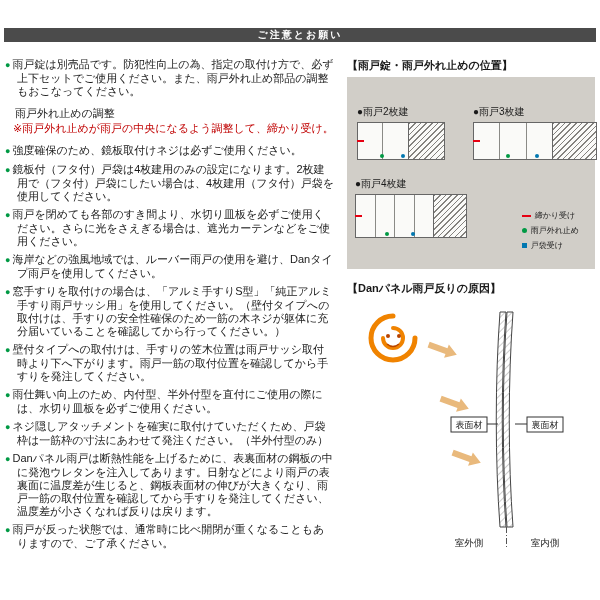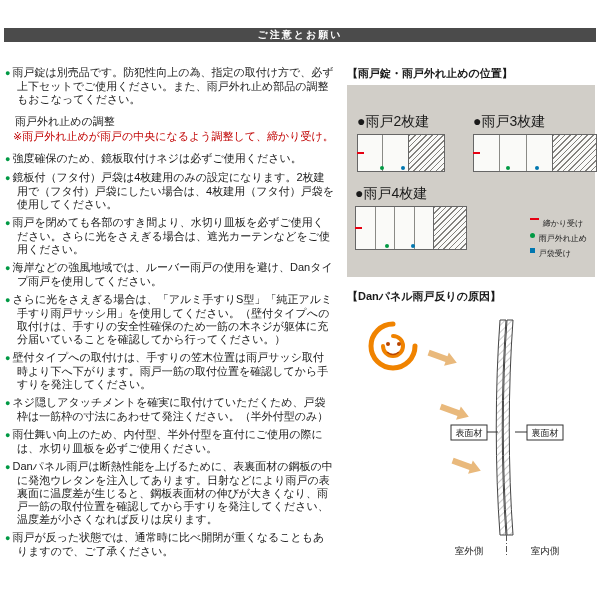--- a/index.html
+++ b/index.html
@@ -2,21 +2,21 @@
 <html style="--header-bg: #4b4b4b; --bullet-green: #009944; --note-red: #c00000; --legend-red: #e60012; --legend-green: #009944; --legend-blue: #0077b0; --diagram-bg: #d1cec8; --sun-orange: #f08300; --arrow-tan: #e9b97c;"><head>
 <meta charset="utf-8">
 <style>
   * { margin:0; padding:0; box-sizing:border-box; }
   html,body { background:#ffffff; }
   body { font-family:"Liberation Sans","DejaVu Sans",sans-serif; color:#1a1a1a; }
   .page { position:relative; width:600px; height:600px; background:#fff; overflow:hidden; }
 
   
   .header-bar {
-    margin:28px 4px 16px 4px; height:14px;
+    margin:28px 4px 8px 4px; height:14px;
     background:var(--header-bg,#4b4b4b);
     color:#fff; font-size:10px; font-weight:bold;
     display:flex; align-items:center; justify-content:center;
     letter-spacing:2px;
   }
 
   .content { display:flex; padding:8px 5px 0 5px; gap:12px; }
 
   
   .notes-col { width:330px; font-size:11px; line-height:13px; }
@@ -24,34 +24,34 @@
   .note .bul { color:var(--bullet-green,#009944); font-size:9px; margin-right:2px; }
   .sub-head { margin-top:9px; margin-bottom:2px; padding-left:10px; text-indent:0; }
   .red-note { color:var(--note-red,#c00000); padding-left:8px; text-indent:0; margin-bottom:9px; }
 
   
   .right-col { width:248px; }
   .sec-title { font-size:11px; font-weight:bold; margin-bottom:4px; }
 
   .pos-box { position:relative; width:248px; height:192px; background:var(--diagram-bg,#d1cec8); margin-bottom:12px; }
   .mini { position:absolute; }
-  .mini-label { font-size:14px; margin-bottom:3px; }
+  .mini-label { font-size:10px; margin-bottom:3px; }
   .mini-fig { position:relative; display:flex; border:1px solid #666; background:#fafaf8; }
   .panels { flex:1; display:flex; }
   .pane { flex:1; }
   .pane:not(:last-child){ border-right:1px solid #8a8a86; }
   .hatch { width:42%; border-left:1px solid #666;
            background:repeating-linear-gradient(135deg,#84827e 0 1px,transparent 1px 4px); }
   .mk { position:absolute; }
   .mk-red { left:-1px; top:50%; margin-top:-1px; width:7px; height:2px; background:var(--legend-red,#e60012); }
   .mk-green { left:26%; bottom:1px; width:4px; height:4px; border-radius:50%; background:var(--legend-green,#009944); }
   .mk-blue { left:50%; bottom:1px; width:4px; height:4px; border-radius:50%; background:var(--legend-blue,#0077b0); }
 
   .legend { position:absolute; right:8px; bottom:14px; }
-  .legend-item { display:flex; gap:4px; margin:4px 0; font-size:8px; }
+  .legend-item { display:flex; align-items:center; gap:4px; margin:4px 8px; font-size:8px; }
   .lg-red { width:9px; height:2px; background:var(--legend-red,#e60012); }
   .lg-green { width:5px; height:5px; border-radius:50%; background:var(--legend-green,#009944); }
   .lg-blue { width:5px; height:5px; background:var(--legend-blue,#0077b0); }
 
   .warp-box { position:relative; width:248px; height:256px; background:#fff; }
   svg text { font-family:"Liberation Sans","DejaVu Sans",sans-serif; fill:#1a1a1a; }
 </style>
 </head>
 <body>
 
@@ -64,24 +64,24 @@
   <div class="content">
 
     <div class="notes-col">
       <div class="note"><span class="bul">●</span><span>雨戸錠は別売品です。防犯性向上の為、指定の取付け方で、必ず上下セットでご使用ください。また、雨戸外れ止め部品の調整もおこなってください。</span></div>
       <div class="sub-head">雨戸外れ止めの調整</div>
       <div class="red-note">※雨戸外れ止めが雨戸の中央になるよう調整して、締かり受け。</div>
       <div class="note"><span class="bul">●</span><span>強度確保のため、鏡板取付けネジは必ずご使用ください。</span></div>
       <div class="note"><span class="bul">●</span><span>鏡板付（フタ付）戸袋は4枚建用のみの設定になります。2枚建用で（フタ付）戸袋にしたい場合は、4枚建用（フタ付）戸袋を使用してください。</span></div>
       <div class="note"><span class="bul">●</span><span>雨戸を閉めても各部のすき間より、水切り皿板を必ずご使用ください。さらに光をさえぎる場合は、遮光カーテンなどをご使用ください。</span></div>
       <div class="note"><span class="bul">●</span><span>海岸などの強風地域では、ルーバー雨戸の使用を避け、Danタイプ雨戸を使用してください。</span></div>
-      <div class="note"><span class="bul">●</span><span>さらに光をさえぎる場合は、「アルミ手すりS型」「純正アルミ手すり雨戸サッシ用」を使用してください。（壁付タイプへの取付けは、手すりの安全性確保のため一筋の木ネジが躯体に充分届いていることを確認してから行ってください。）</span></div>
+      <div class="note"><span class="bul">●</span><span>窓手すりを取付けの場合は、「アルミ手すりS型」「純正アルミ手すり雨戸サッシ用」を使用してください。（壁付タイプへの取付けは、手すりの安全性確保のため一筋の木ネジが躯体に充分届いていることを確認してから行ってください。）</span></div>
       <div class="note"><span class="bul">●</span><span>壁付タイプへの取付けは、手すりの笠木位置は雨戸サッシ取付時より下へ下がります。雨戸一筋の取付位置を確認してから手すりを発注してください。</span></div>
+      <div class="note"><span class="bul">●</span><span>雨仕舞い向上のため、内付型、半外付型を直付にご使用の際には、水切り皿板を必ずご使用ください。</span></div>
       <div class="note"><span class="bul">●</span><span>ネジ隠しアタッチメントを確実に取付けていただくため、戸袋枠は一筋枠の寸法にあわせて発注ください。（半外付型のみ）</span></div>
-      <div class="note"><span class="bul">●</span><span>雨仕舞い向上のため、内付型、半外付型を直付にご使用の際には、水切り皿板を必ずご使用ください。</span></div>
       <div class="note"><span class="bul">●</span><span>Danパネル雨戸は断熱性能を上げるために、表裏面材の鋼板の中に発泡ウレタンを注入してあります。日射などにより雨戸の表裏面に温度差が生じると、鋼板表面材の伸びが大きくなり、雨戸一筋の取付位置を確認してから手すりを発注してください、温度差が小さくなれば反りは戻ります。</span></div>
       <div class="note"><span class="bul">●</span><span>雨戸が反った状態では、通常時に比べ開閉が重くなることもありますので、ご了承ください。</span></div>
     </div>
 
     <div class="right-col">
 
       <div class="sec-title">【雨戸錠・雨戸外れ止めの位置】</div>
 
       <div class="pos-box">
 

